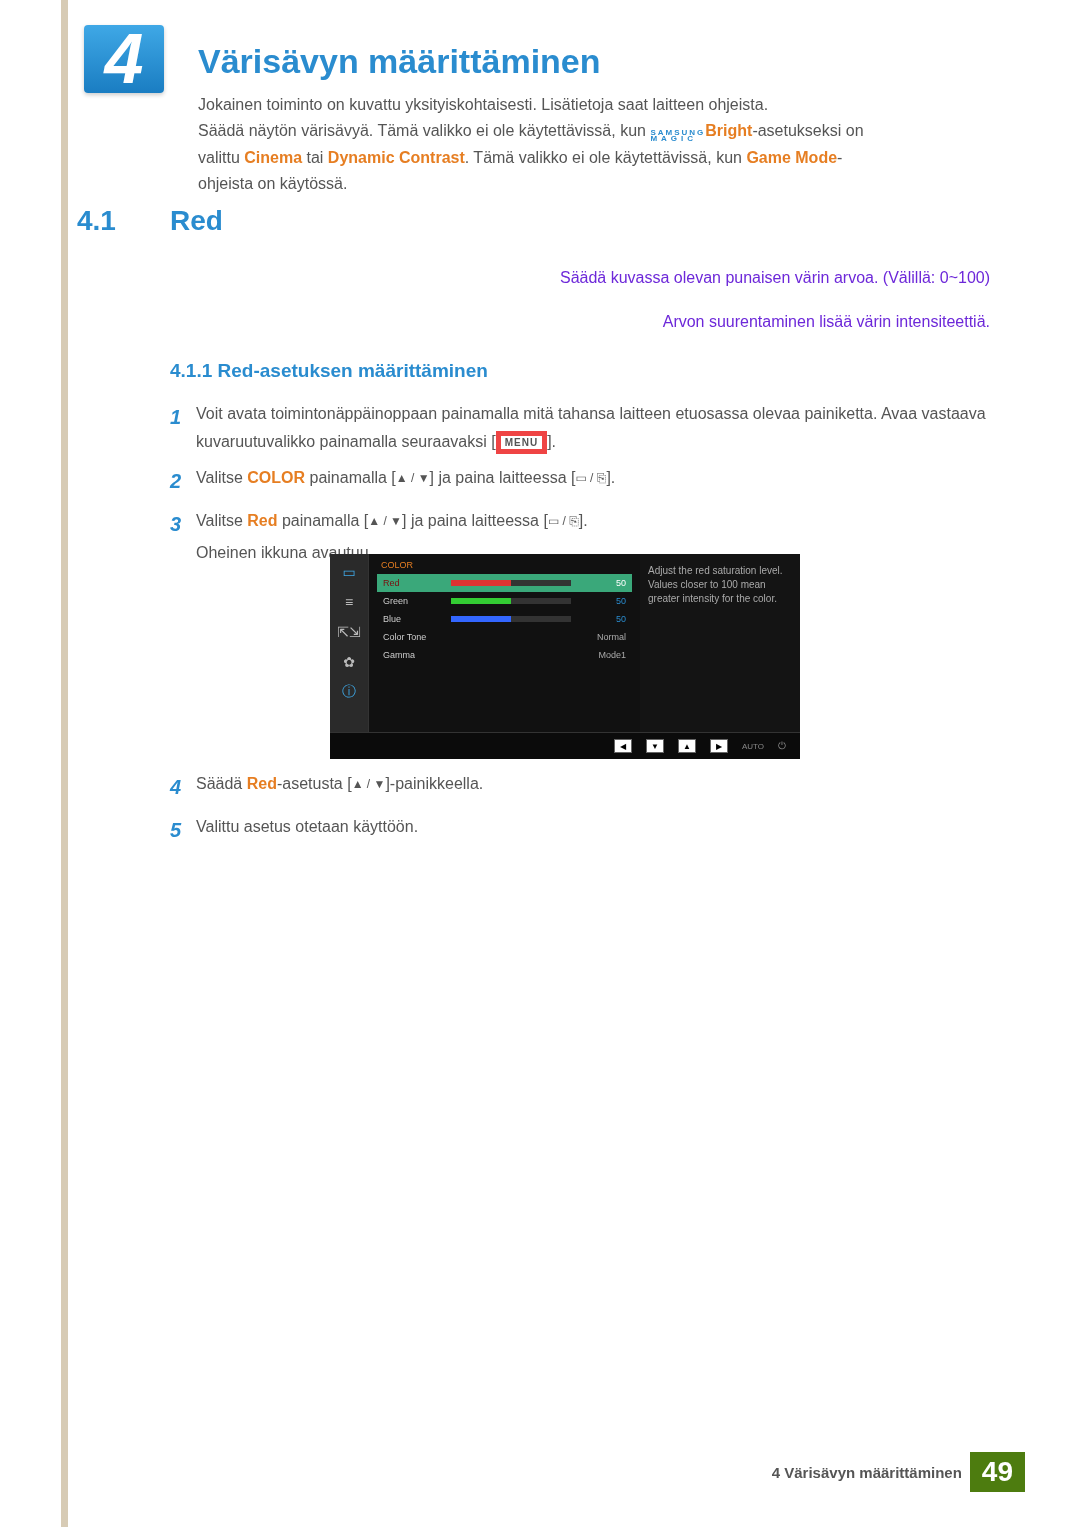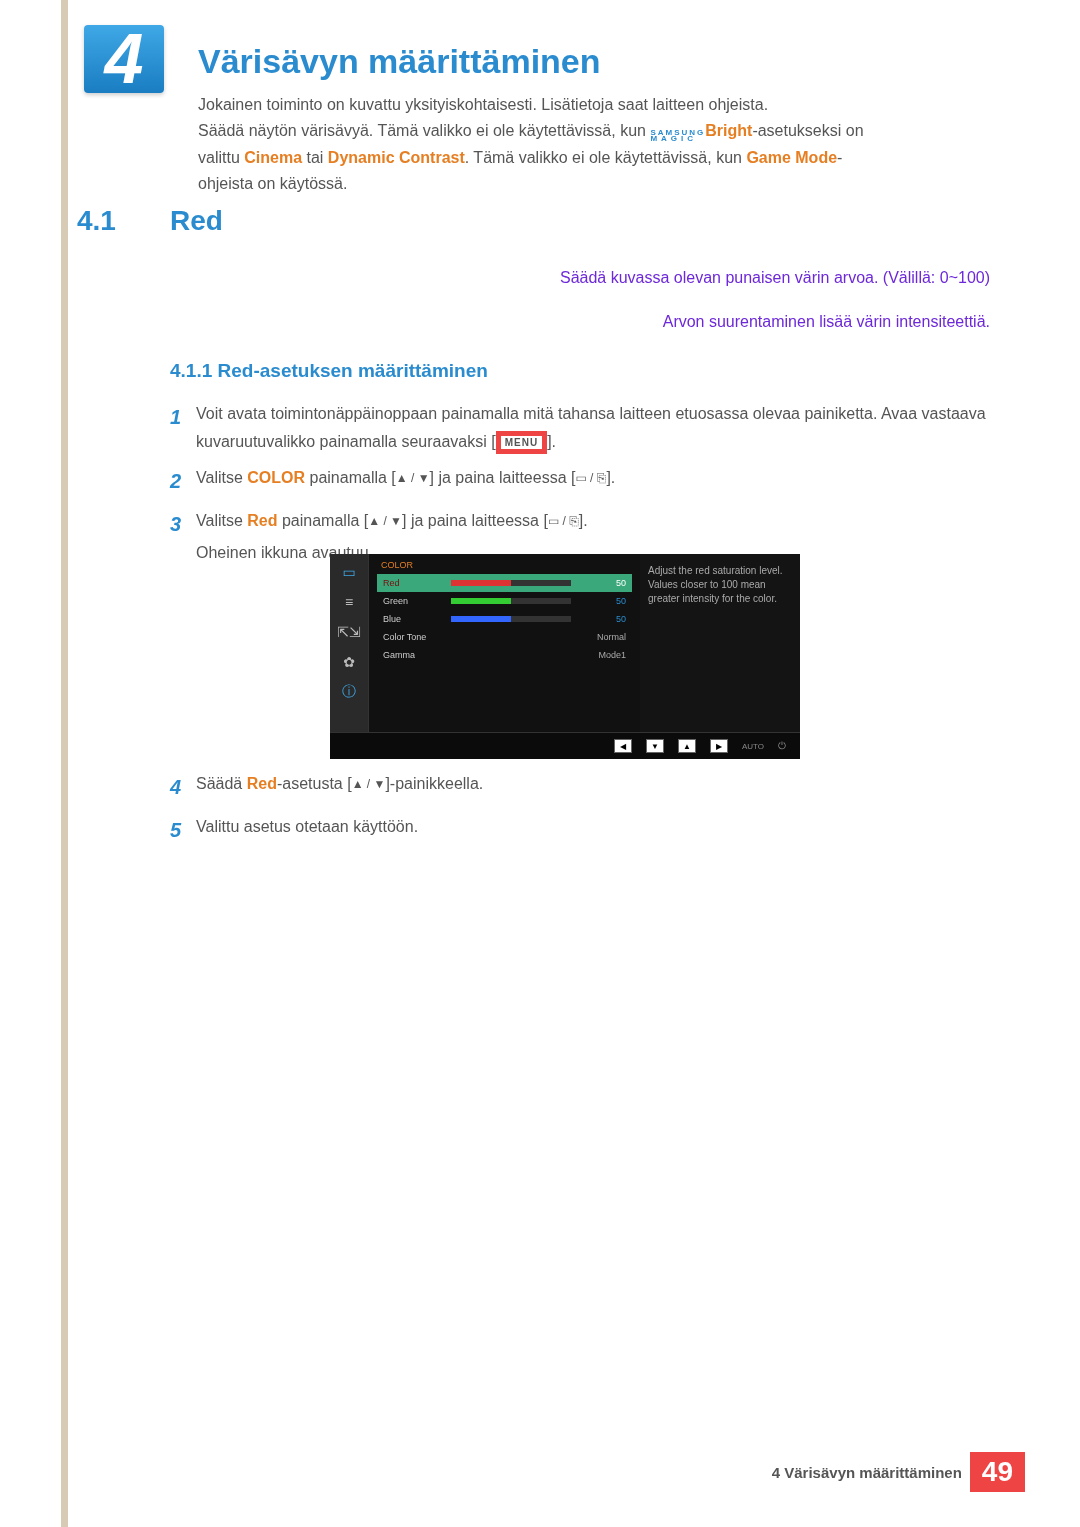--- a/index.html
+++ b/index.html
@@ -203,21 +203,21 @@
     align-items: center;
     gap: 0;
   }
   .footer-text {
     font-size: 15px;
     font-weight: bold;
     color: #555;
     padding-right: 8px;
   }
   .footer-pagenum {
-    background: #ef4444;
+    background: #4d7c0f;
     color: #fff;
     font-size: 28px;
     font-weight: bold;
     padding: 4px 12px;
   }
   .steps-after {
     position: absolute;
     left: 170px;
     top: 770px;
     width: 820px;

